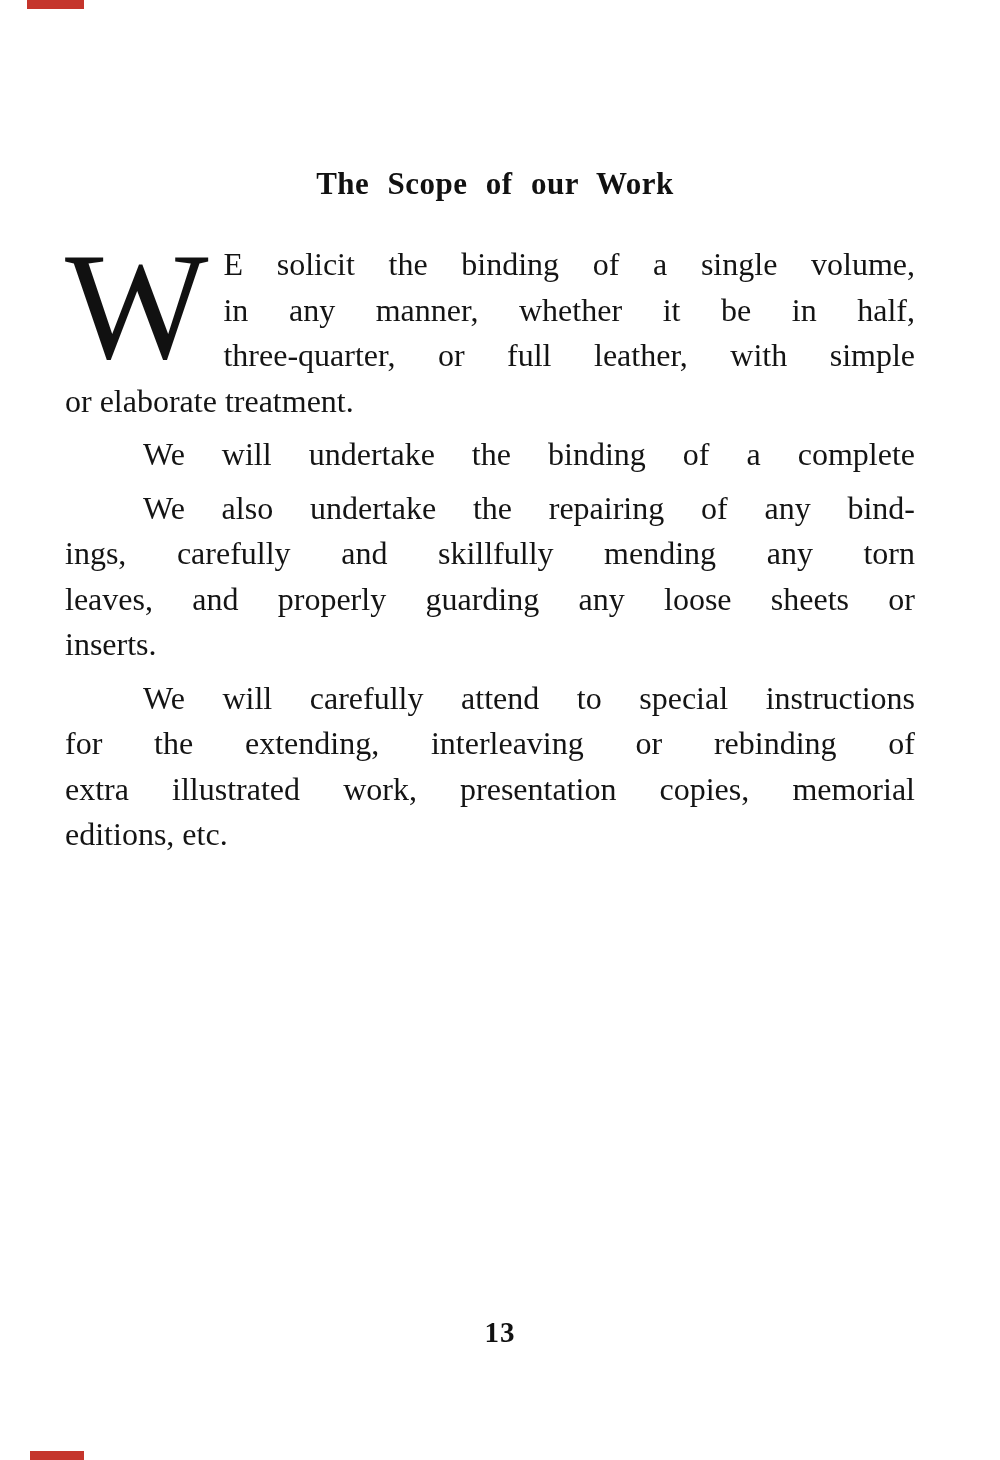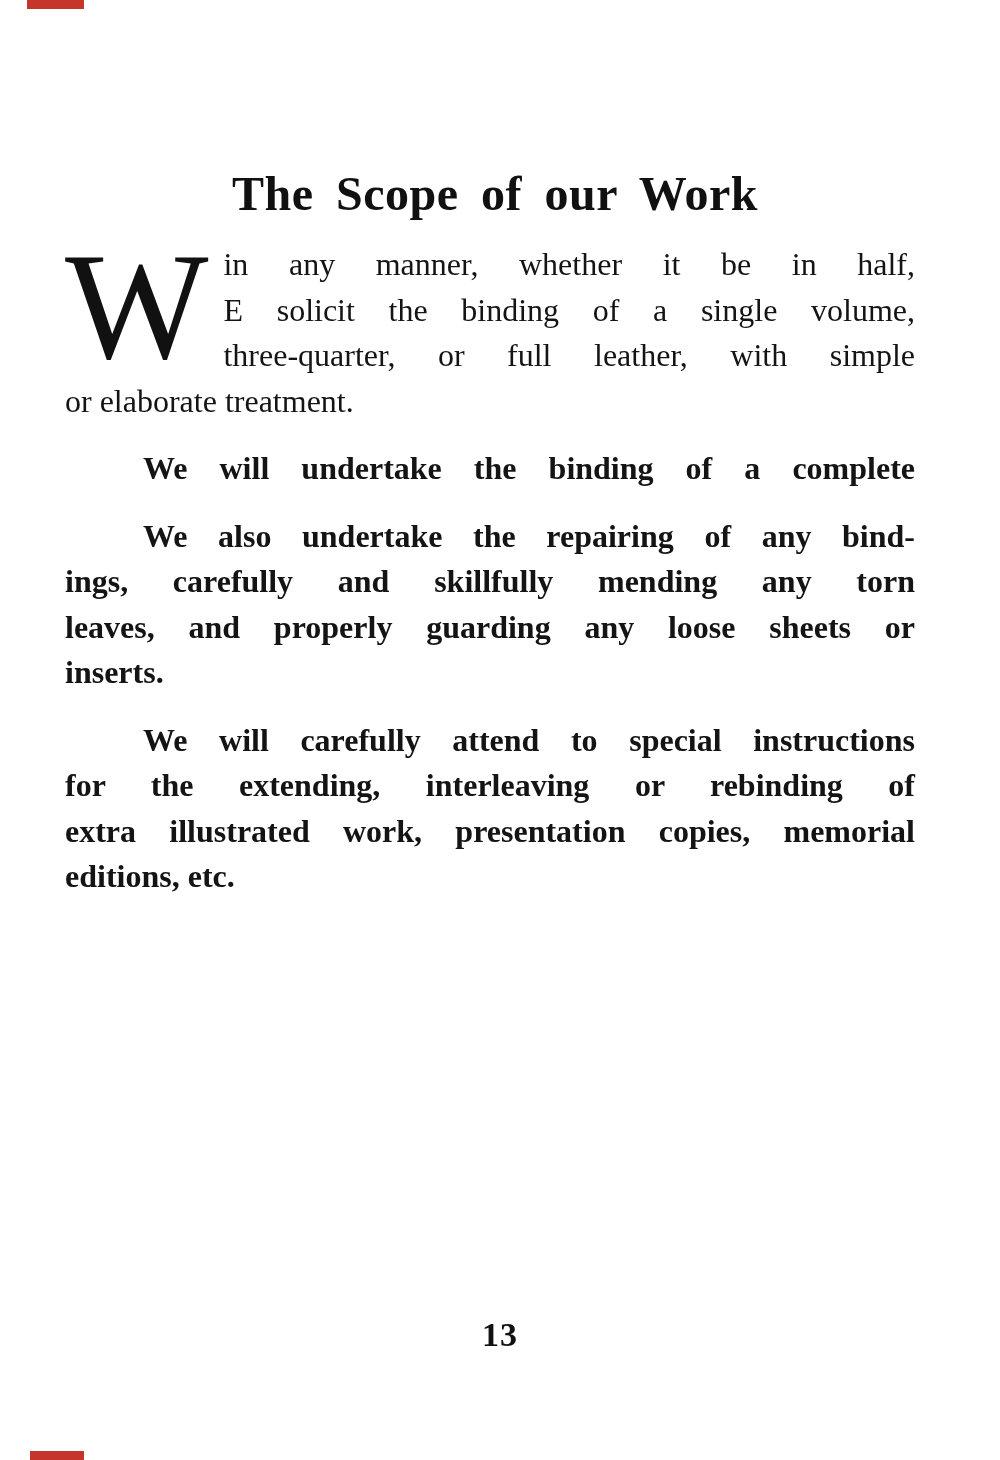--- a/index.html
+++ b/index.html
@@ -38,36 +38,36 @@
     width: 54px;
     height: 9px;
   }
   .page-title {
     margin: 0;
     position: absolute;
     top: 166px;
     left: 0;
     width: 990px;
     text-align: center;
-    font-size: 48px;
+    font-size: 31px;
     font-weight: bold;
     word-spacing: 10px;
     letter-spacing: 0.5px;
     color: #111111;
   }
   .text-block {
     position: absolute;
     left: 65px;
     top: 242px;
     width: 850px;
     font-size: 32px;
     line-height: 45.5px;
   }
   .para { margin: 0; }
-  .para + .para { margin-top: 22px; font-weight: bold; }
+  .para + .para { margin-top: 8px; }
   .line {
     text-align: justify;
     text-align-last: justify;
   }
   .line.last {
     text-align: right;
     text-align-last: left;
   }
   .line.indent {
     padding-left: 78px;
@@ -79,41 +79,41 @@
     height: 133px;
     margin: 0 15px 0 0;
     color: #111111;
   }
   .page-number {
     position: absolute;
     top: 1316px;
     left: 0;
     width: 1000px;
     text-align: center;
-    font-size: 34px;
+    font-size: 29px;
     font-weight: bold;
     letter-spacing: 1px;
     color: #111111;
   }
 </style>
 </head>
 <body>
 
 <div class="page">
 
   <div class="edge-mark top"></div>
 
   <h1 class="page-title">The Scope of our Work</h1>
 
   <div class="text-block">
 
     <div class="para">
       <span class="dropcap">W</span>
+      <div class="line">E solicit the binding of a single volume,</div>
       <div class="line">in any manner, whether it be in half,</div>
-      <div class="line">E solicit the binding of a single volume,</div>
       <div class="line">three-quarter, or full leather, with simple</div>
       <div class="line last">or elaborate treatment.</div>
     </div>
 
     <div class="para">
       <div class="line indent">We will undertake the binding of a complete</div>
     </div>
 
     <div class="para">
       <div class="line indent">We also undertake the repairing of any bind-</div>

